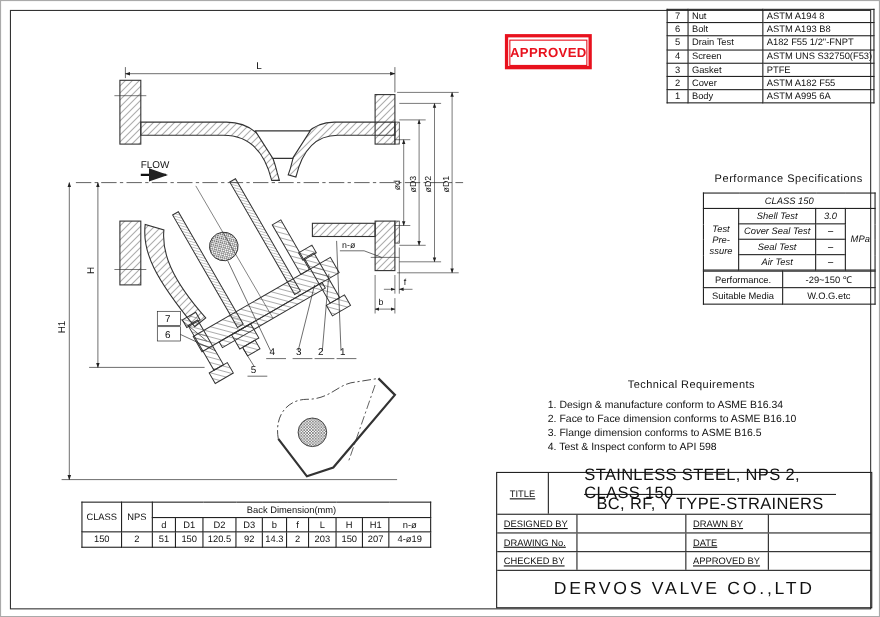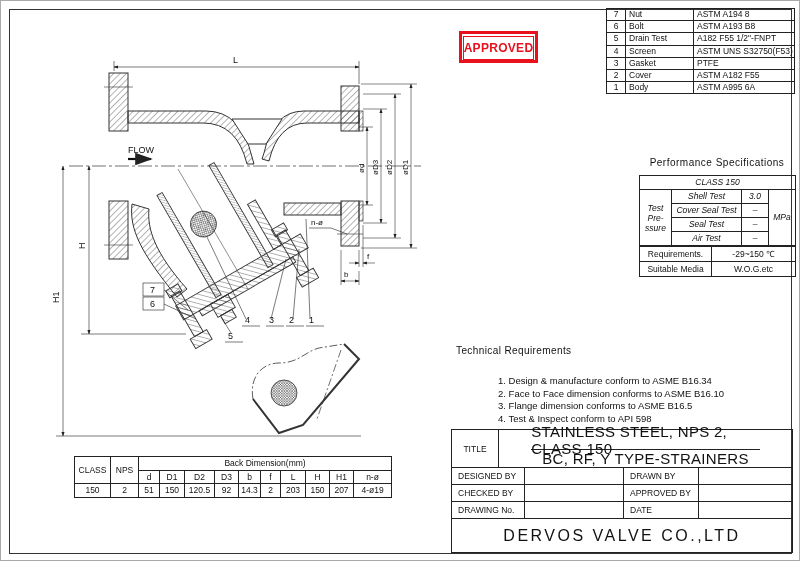--- a/index.html
+++ b/index.html
@@ -18,31 +18,31 @@
   #parts td{height:11.2px;line-height:11.2px;}
   
   #perf-title{position:absolute;left:620px;top:156px;width:192px;text-align:center;
               font-size:10px;letter-spacing:.5px;}
   #perf{position:absolute;left:638px;top:174px;width:156px;font-style:italic;}
   #perf td{height:13px;line-height:11px;text-align:center;padding:0 1px;}
   #perf2{position:absolute;left:638px;top:245px;width:156px;}
   #perf2 td{height:14px;line-height:14px;text-align:center;}
   
   #tech{position:absolute;left:455px;top:344px;width:345px;font-size:9.5px;}
-  #tech .t{text-align:left;font-size:10px;margin-bottom:19px;letter-spacing:.4px;}
+  #tech .t{text-align:center;font-size:10px;margin-bottom:7px;letter-spacing:.4px;}
   #tech .i{margin:1.5px 0 1.5px 42px;}
   
   #dimt{position:absolute;left:73px;top:455px;width:317px;}
   #dimt td{height:12.5px;line-height:12.5px;text-align:center;padding:0 1px;}
   
   #tb{position:absolute;left:450px;top:428px;width:342px;height:124px;
       border:1.2px solid #222;box-sizing:border-box;font-size:8.5px;}
   #tb .row{display:flex;border-bottom:1px solid #222;box-sizing:border-box;}
   #tb .cell{border-right:1px solid #222;box-sizing:border-box;display:flex;
-            align-items:center;padding:0 6px;}
+            align-items:center;padding:0 6px;text-decoration:underline;}
   #tb .cell:last-child{border-right:none;}
   #ttl-lines{flex:1;display:flex;flex-direction:column;}
   #ttl-lines .l{height:19px;display:flex;align-items:center;justify-content:center;
                 font-size:15px;letter-spacing:.3px;}
   #ttl-lines .l1{border-bottom:1px solid #222;width:78%;align-self:center;}
   #company{height:34px;display:flex;align-items:center;justify-content:center;
            font-size:16px;letter-spacing:2.5px;}
   
   #stamp{position:absolute;left:458px;top:30px;width:79px;height:32px;
          border:3px solid #e8111d;box-sizing:border-box;display:flex;
@@ -301,21 +301,21 @@
         </tr>
   </tbody>
     </table>
   <table id="perf2">
     <colgroup>
         <col style="width:72px">
         <col style="width:84px">
       </colgroup>
     <tbody>
         <tr>
-          <td>Requirements.</td>
+          <td>Performance.</td>
           <td>-29~150 ℃</td>
         </tr>
     <tr>
           <td>Suitable Media</td>
           <td>W.O.G.etc</td>
         </tr>
   </tbody>
     </table>
 
   <div id="tech">
@@ -384,26 +384,26 @@
         <div class="l">BC, RF, Y TYPE-STRAINERS</div>
       </div>
     </div>
     <div class="row" style="height:17px;">
       <div class="cell" style="width:73px;">DESIGNED BY</div>
       <div class="cell" style="width:99px;"></div>
       <div class="cell" style="width:75px;">DRAWN BY</div>
       <div class="cell" style="flex:1;"></div>
     </div>
     <div class="row" style="height:17px;">
+      <div class="cell" style="width:73px;">DRAWING No.</div>
+      <div class="cell" style="width:99px;"></div>
+      <div class="cell" style="width:75px;">DATE</div>
+      <div class="cell" style="flex:1;"></div>
+    </div>
+    <div class="row" style="height:17px;">
       <div class="cell" style="width:73px;">CHECKED BY</div>
       <div class="cell" style="width:99px;"></div>
       <div class="cell" style="width:75px;">APPROVED BY</div>
       <div class="cell" style="flex:1;"></div>
     </div>
-    <div class="row" style="height:17px;">
-      <div class="cell" style="width:73px;">DRAWING No.</div>
-      <div class="cell" style="width:99px;"></div>
-      <div class="cell" style="width:75px;">DATE</div>
-      <div class="cell" style="flex:1;"></div>
-    </div>
     <div id="company">DERVOS VALVE CO.,LTD</div>
   </div>
 </div>
 
 </body></html>

